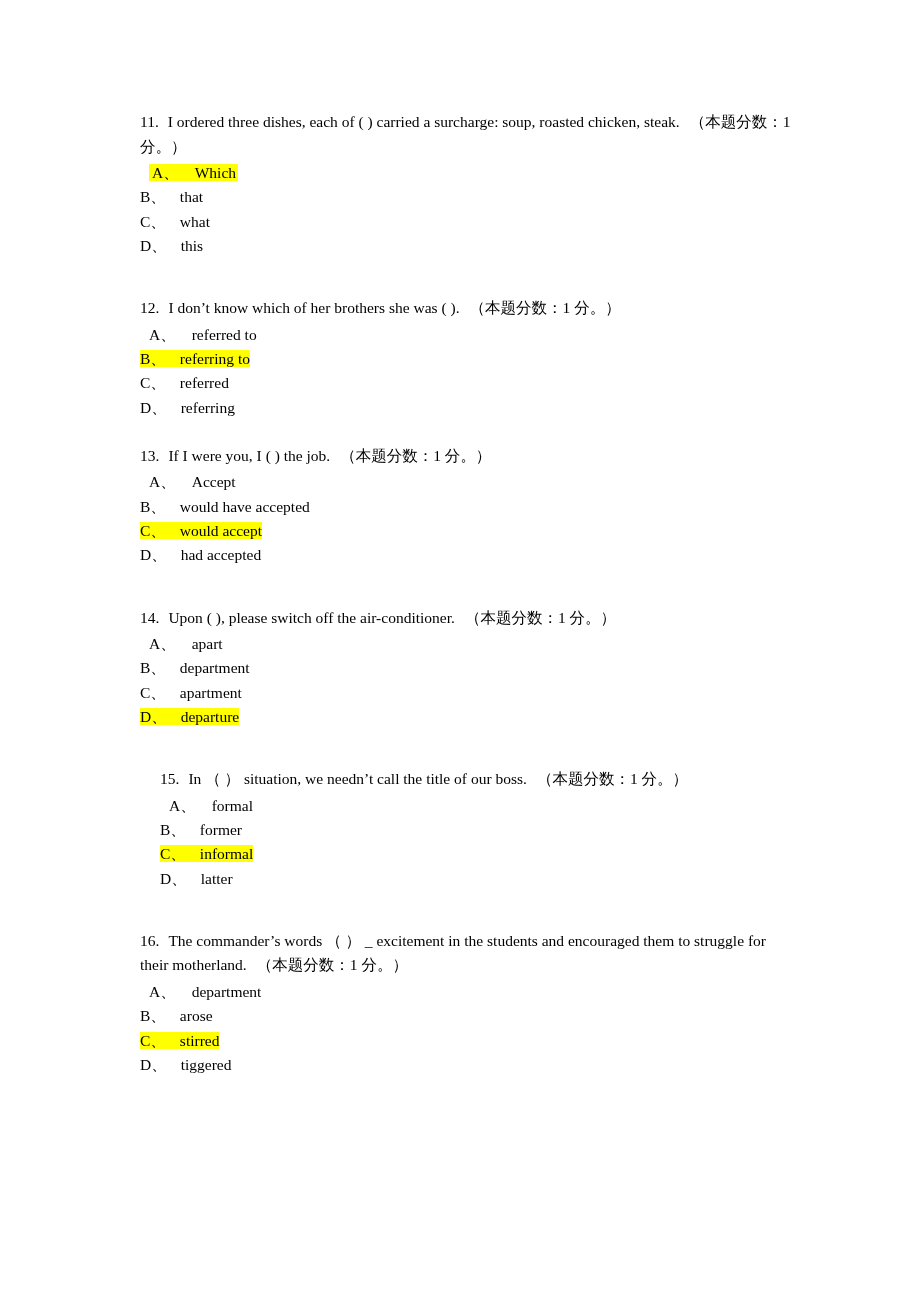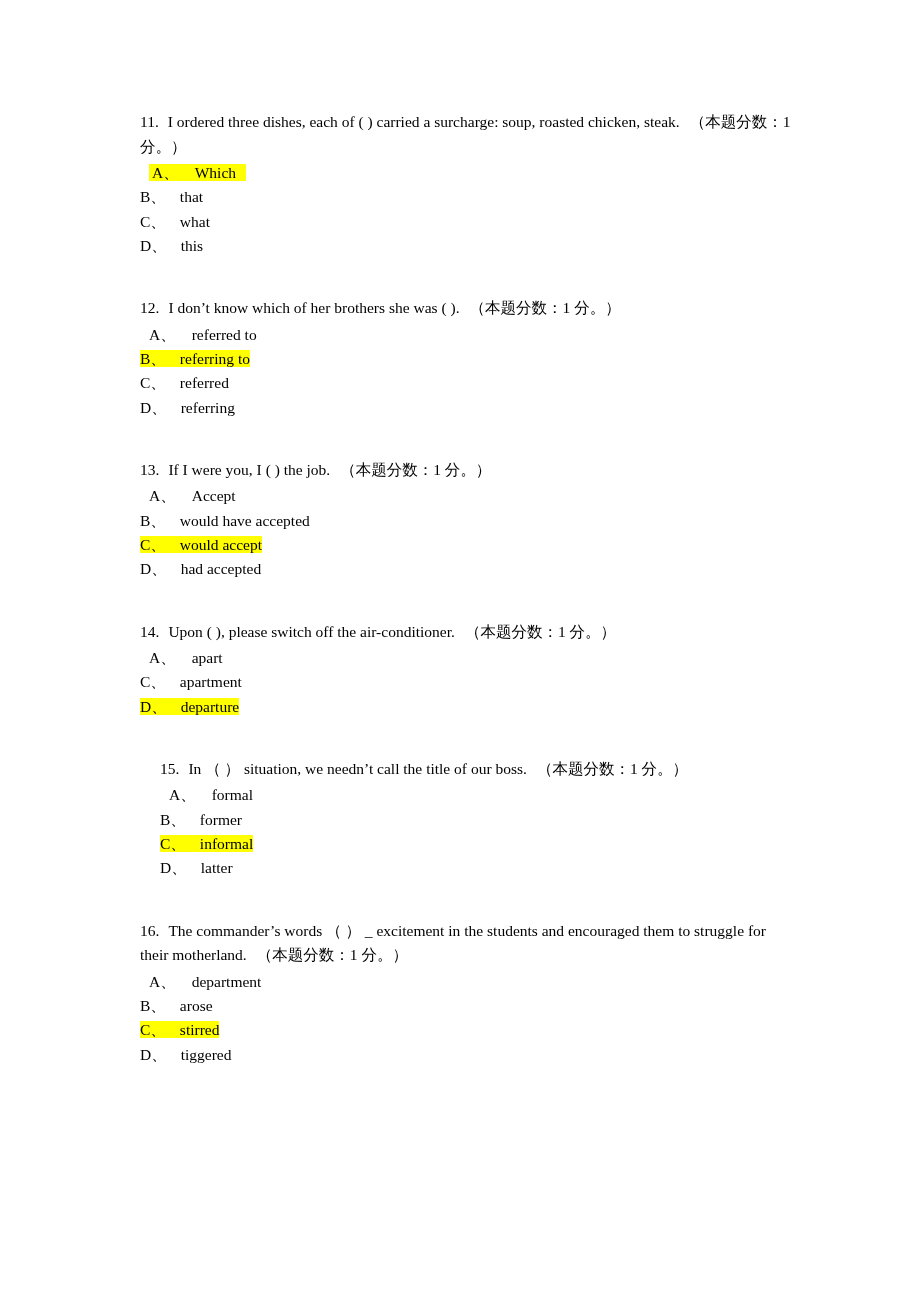--- a/index.html
+++ b/index.html
@@ -64,26 +64,26 @@
     width: 14px;
   }
   .option.first-opt .opt-gap {
     width: 16px;
   }
   .option.highlighted .opt-inner {
     background: #ffff00;
   }
   .option.first-opt.highlighted .opt-inner {
     padding-left: 3px;
-    padding-right: 10px;
+    padding-right: 2px;
   }
 
   
   #q11 { margin-bottom: 38px; }
-  #q12 { margin-bottom: 38px; }
+  #q12 { margin-bottom: 24px; }
   #q13 { margin-bottom: 38px; }
   #q14 { margin-bottom: 38px; }
   #q15 { margin-bottom: 38px; margin-left: 20px; }
   #q16 { margin-bottom: 8px; }
 </style>
 </head>
 <body>
 
 <div class="page">
   <div id="questions-root">
@@ -111,20 +111,21 @@
           <li class="option first-opt"><span class="opt-inner"><span class="opt-letter">A、</span><span class="opt-gap"></span><span>Accept</span></span></li>
           <li class="option"><span class="opt-inner"><span class="opt-letter">B、</span><span class="opt-gap"></span><span>would have accepted</span></span></li>
           <li class="option highlighted"><span class="opt-inner"><span class="opt-letter">C、</span><span class="opt-gap"></span><span>would accept</span></span></li>
           <li class="option"><span class="opt-inner"><span class="opt-letter">D、</span><span class="opt-gap"></span><span>had accepted</span></span></li>
         </ul>
       </div>
       <div class="question-block" id="q14">
         <p class="q-stem"><span class="q-num">14.</span><span>Upon ( ), please switch off the air-conditioner.</span><span class="score-note">（本题分数：1 分。）</span></p>
         <ul class="options">
           <li class="option first-opt"><span class="opt-inner"><span class="opt-letter">A、</span><span class="opt-gap"></span><span>apart</span></span></li>
+          <li class="option"><span class="opt-inner"><span class="opt-letter">B、</span><span class="opt-gap"></span><span>department</span></span></li>
           <li class="option"><span class="opt-inner"><span class="opt-letter">C、</span><span class="opt-gap"></span><span>apartment</span></span></li>
           <li class="option highlighted"><span class="opt-inner"><span class="opt-letter">D、</span><span class="opt-gap"></span><span>departure</span></span></li>
         </ul>
       </div>
       <div class="question-block" id="q15">
         <p class="q-stem"><span class="q-num">15.</span><span>In （ ） situation, we needn’t call the title of our boss.</span><span class="score-note">（本题分数：1 分。）</span></p>
         <ul class="options">
           <li class="option first-opt"><span class="opt-inner"><span class="opt-letter">A、</span><span class="opt-gap"></span><span>formal</span></span></li>
           <li class="option"><span class="opt-inner"><span class="opt-letter">B、</span><span class="opt-gap"></span><span>former</span></span></li>
           <li class="option highlighted"><span class="opt-inner"><span class="opt-letter">C、</span><span class="opt-gap"></span><span>informal</span></span></li>

